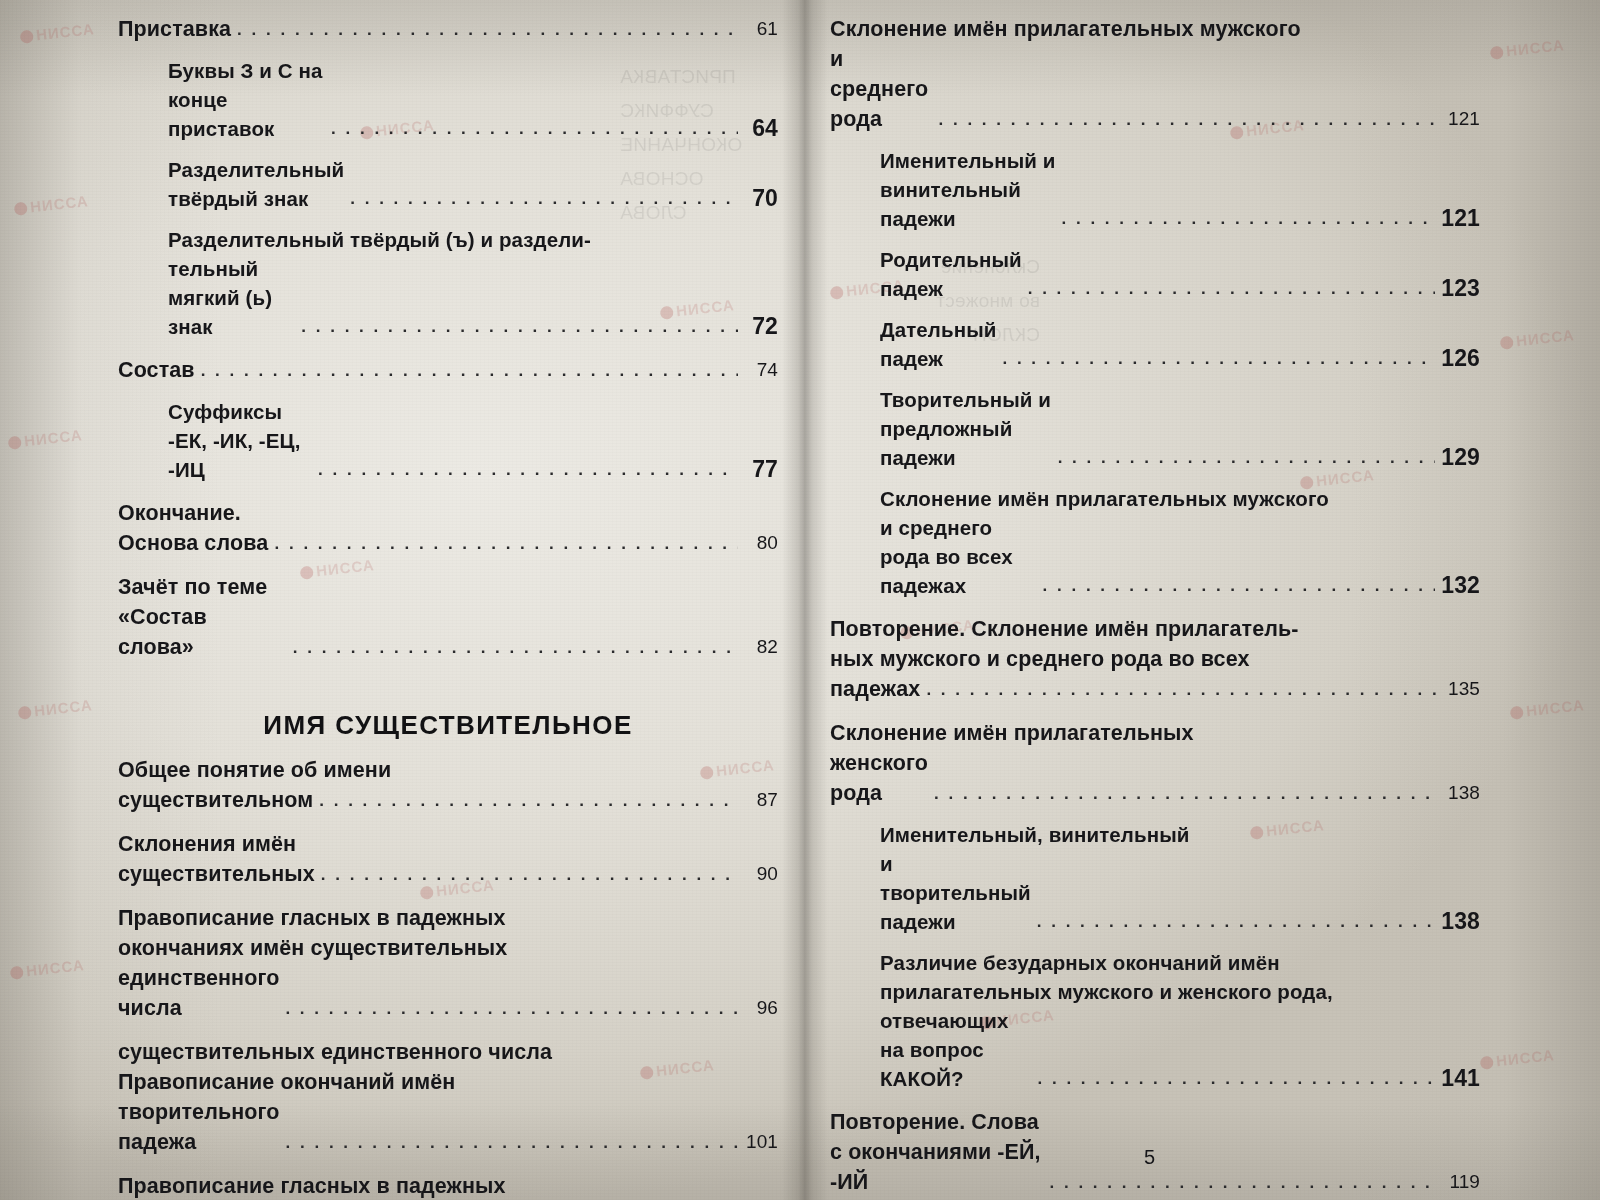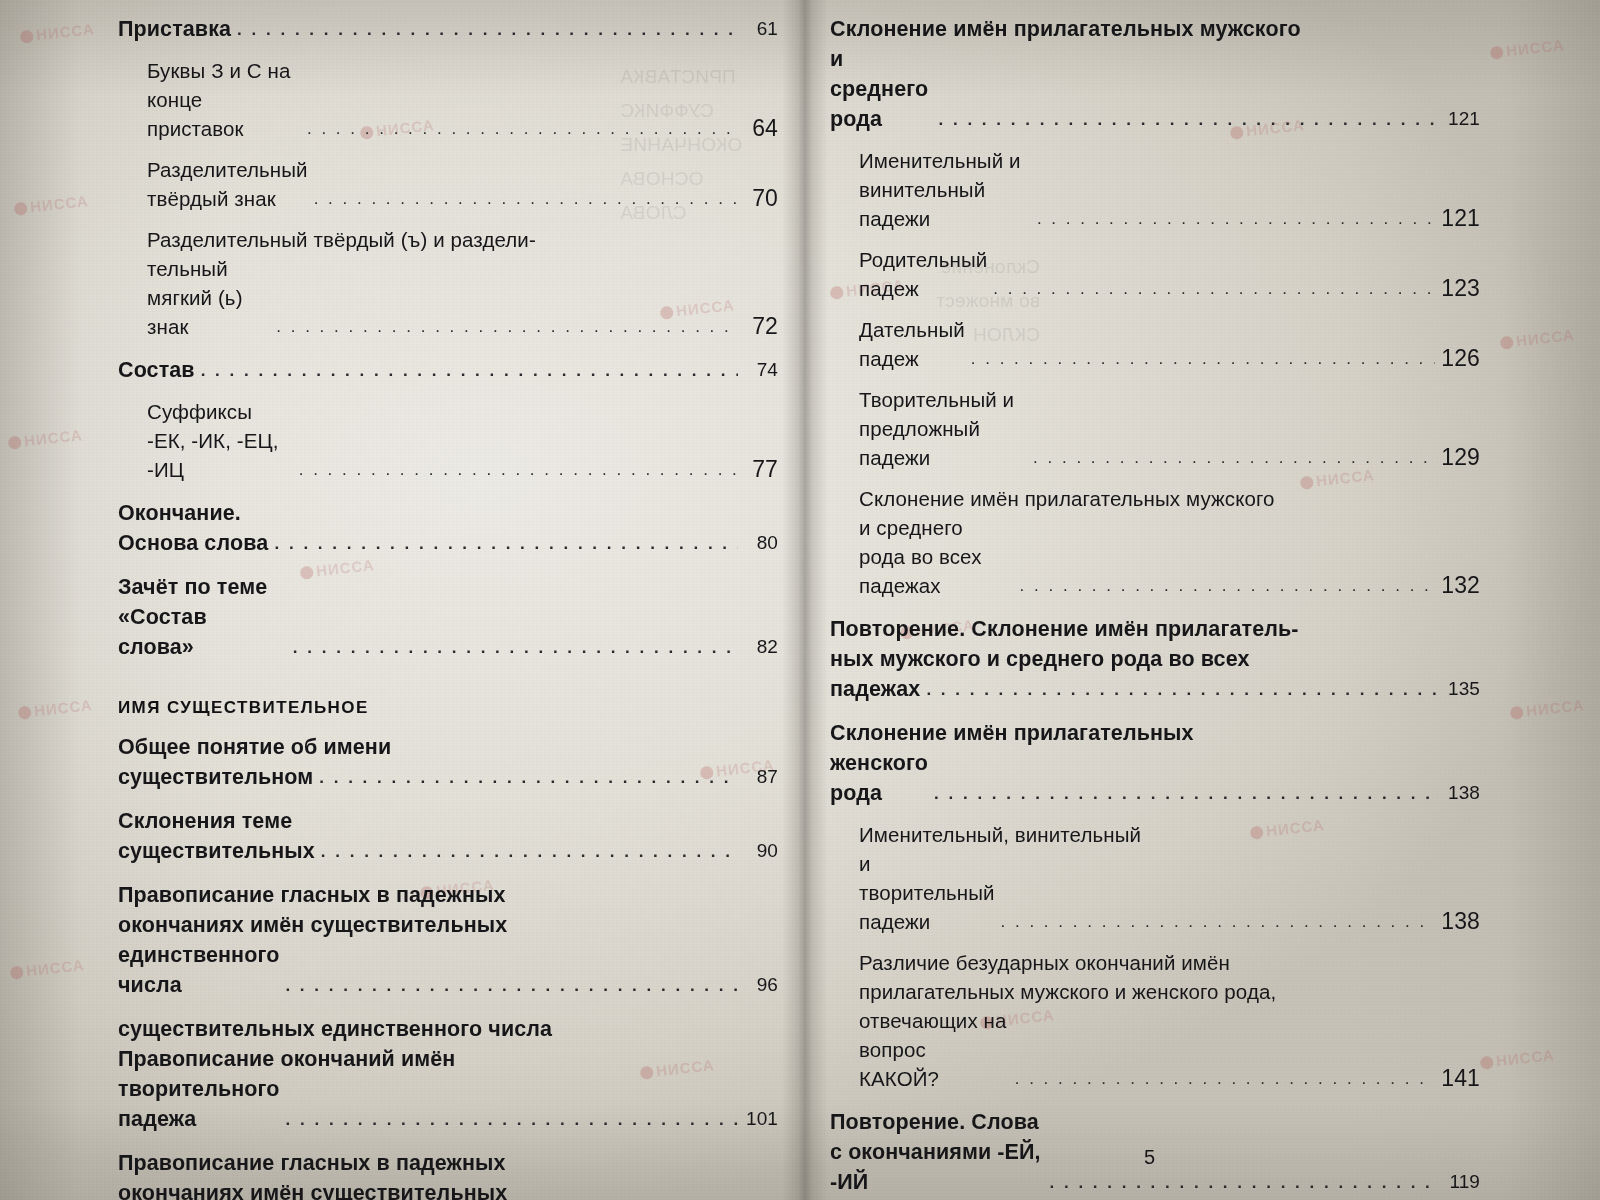--- a/index.html
+++ b/index.html
@@ -136,44 +136,45 @@
     font-weight: bold;
     font-size: 21.5px;
     line-height: 30px;
     margin-top: 14px;
     letter-spacing: 0.1px;
   }
   .lvl1 .pg { font-size: 19px; font-weight: normal; }
 
   
   .lvl2 {
-    font-weight: normal;
+    font-weight: bold;
     font-size: 20.5px;
     line-height: 29px;
     margin-top: 12px;
-    margin-left: 29px;
+    margin-left: 50px;
     letter-spacing: 0.1px;
     justify-content: flex-end;
   }
   .lvl2 .pg { font-size: 23px; }
 
   
   .entry.multiline { display: block; }
   .entry.multiline .lines { display: block; }
   .entry.multiline .lastline {
     display: flex;
     align-items: flex-end;
   }
   .entry.multiline .lastline .txt { flex: 0 1 auto; }
 
   .section-head {
+    text-align: center;
     font-weight: bold;
-    font-size: 17px;
+    font-size: 26px;
     letter-spacing: 1.4px;
-    margin: 36px 0 14px 0;
+    margin: 48px 0 14px 0;
     color: #121214;
   }
 
   .folio {
     position: absolute;
     left: 1144px;
     top: 1146px;
     font-size: 20px;
     color: #17171a;
     z-index: 4;
@@ -283,21 +284,21 @@
         <div class="lines">
           <div class="txt">Общее понятие об имени</div>
           <div class="lastline">
             <span class="txt">существительном</span>
             <span class="leader">. . . . . . . . . . . . . . . . . . . . . . . . . . . . . . . . . . . . . . . . . . . . . . . . . . . . . . . . . . . . </span>
             <span class="pg">87</span>
           </div>
         </div>
       </li>
       <li class="entry lvl1">
-        <span class="txt">Склонения теме существительных</span>
+        <span class="txt">Склонения имён существительных</span>
         <span class="leader">. . . . . . . . . . . . . . . . . . . . . . . . . . . . . . . . . . . . . . . . . . . . . . . . . . . . . . . . . . . . </span>
         <span class="pg">90</span>
       </li>
       <li class="entry lvl1 multiline">
         <div class="lines">
           <div class="txt">Правописание гласных в падежных</div>
           <div class="txt">окончаниях имён существительных</div>
           <div class="lastline">
             <span class="txt">единственного числа</span>
             <span class="leader">. . . . . . . . . . . . . . . . . . . . . . . . . . . . . . . . . . . . . . . . . . . . . . . . . . . . . . . . . . . . </span>

